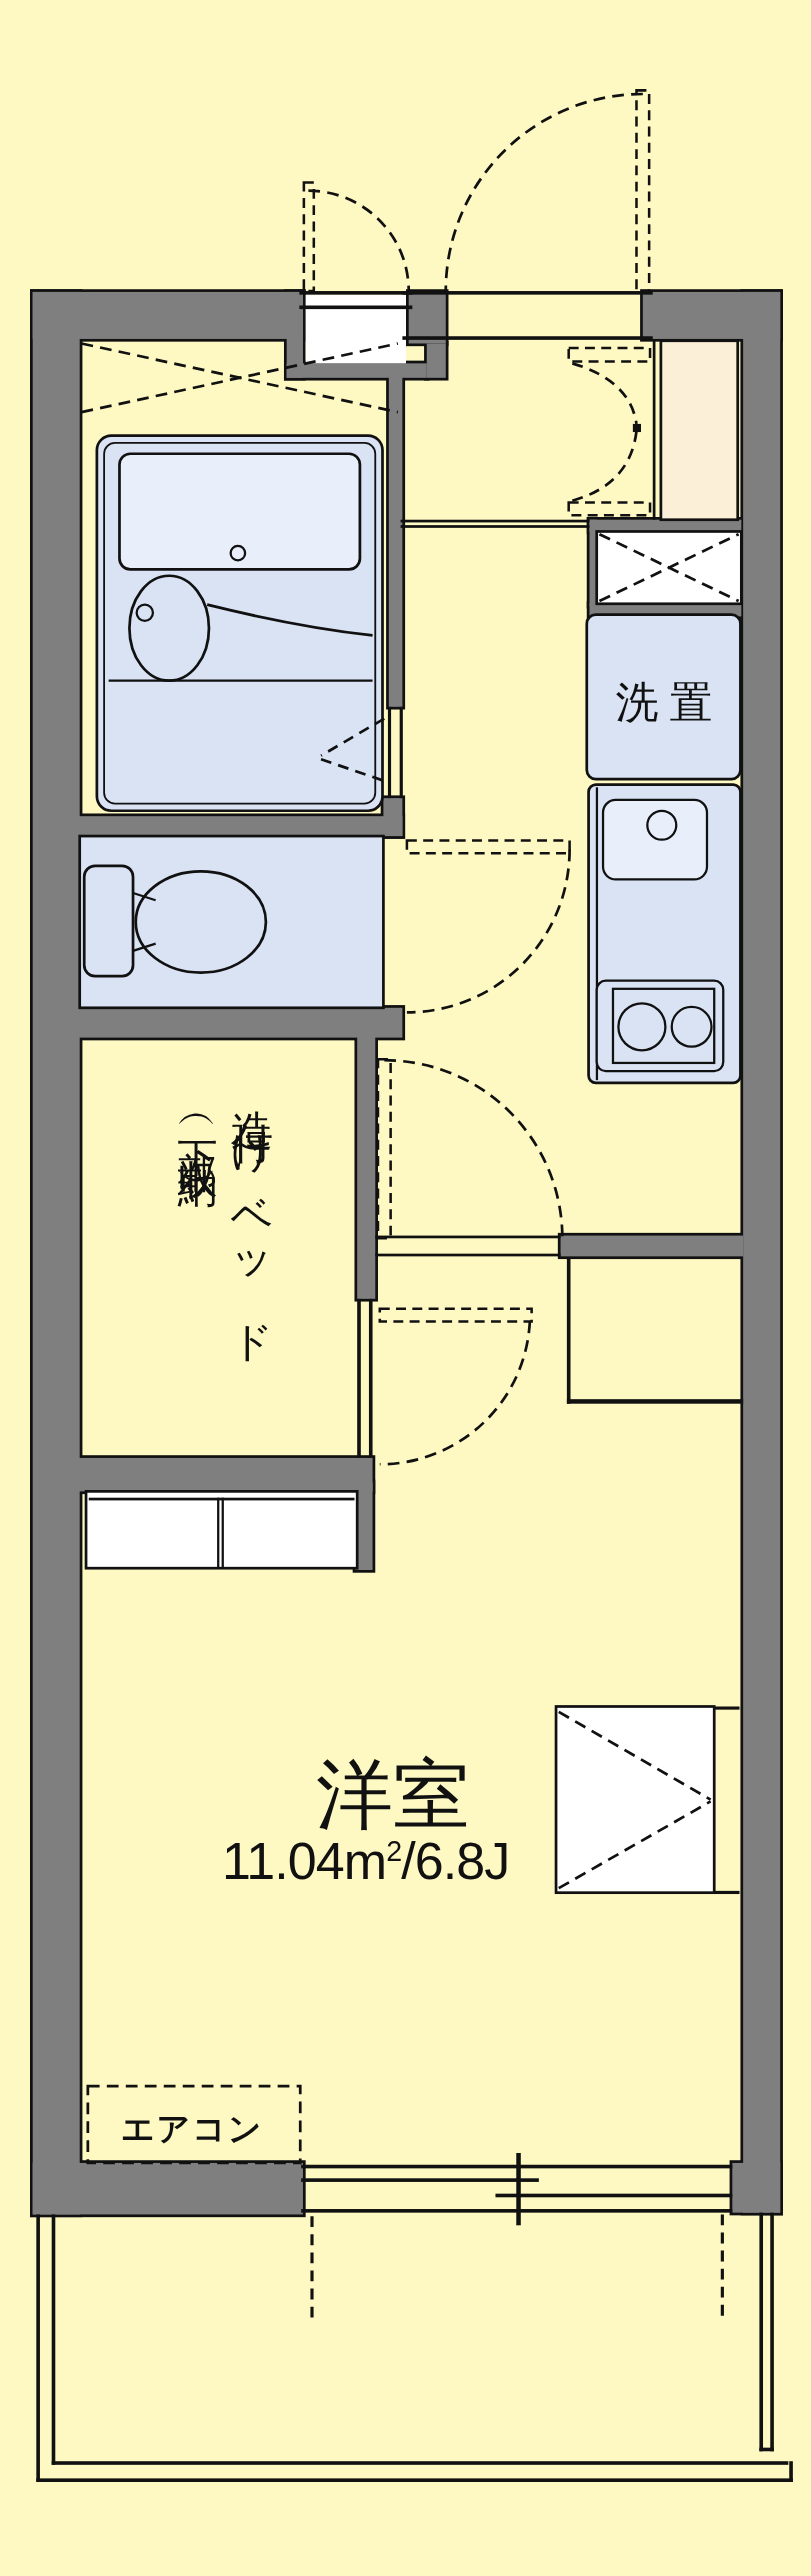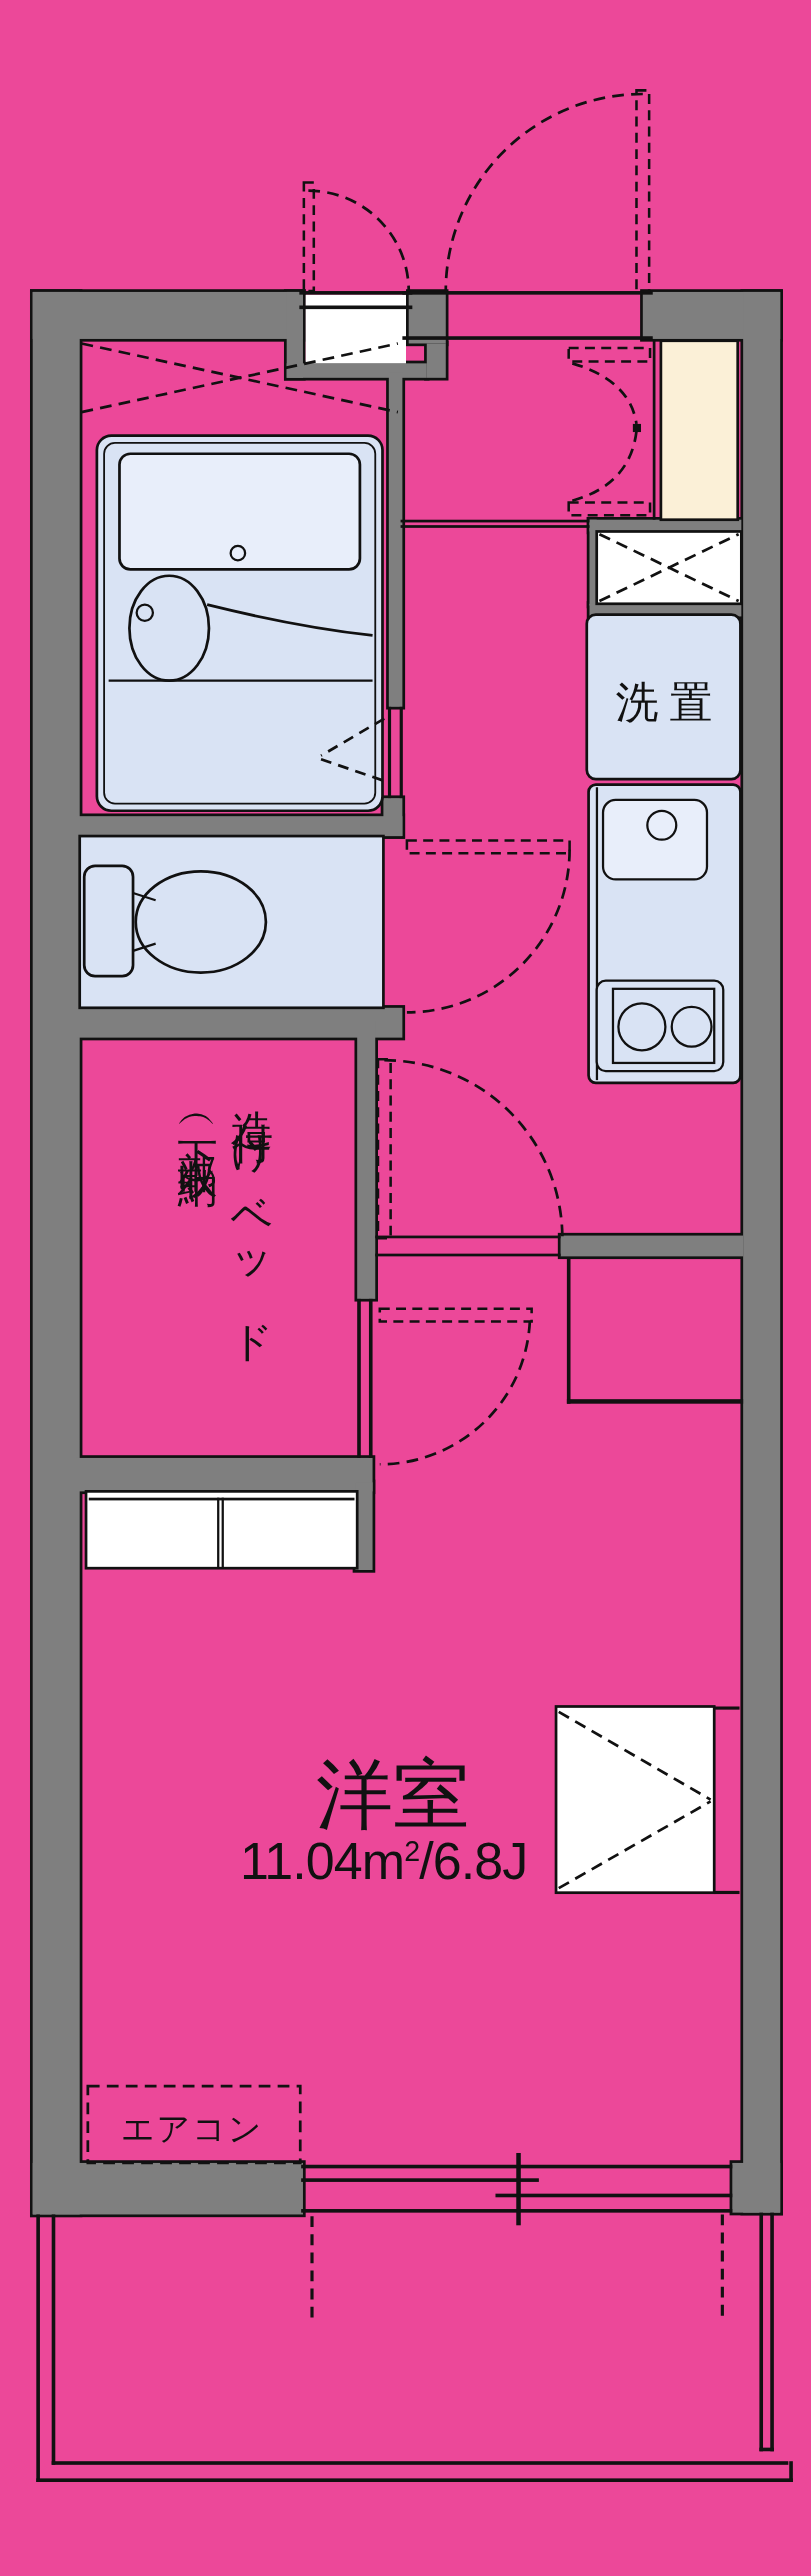--- a/index.html
+++ b/index.html
@@ -1,16 +1,16 @@
 <!DOCTYPE html>
 <html style="font-size:14.5px"><head>
 <meta charset="utf-8">
 <style>
   html,body{margin:0;padding:0;background:#fff;}
-  #stage{position:relative;width:812px;height:2576px;background:#ec4899;overflow:hidden;
+  #stage{position:relative;width:812px;height:2576px;background:#fef9c3;overflow:hidden;
          font-family:"Liberation Sans","DejaVu Sans",sans-serif;color:#111;}
   #plan{position:absolute;left:0;top:0;}
   .lbl{position:absolute;white-space:nowrap;color:#111;}
   .vert{writing-mode:vertical-rl;text-orientation:upright;}
 </style>
 </head>
 <body>
 
 <div id="stage">
 <svg id="plan" width="812" height="2576" viewBox="0 0 898 2850">
@@ -217,19 +217,19 @@
 </svg>
 
 <div class="lbl" style="left:587px;top:674px;width:154px;text-align:center;font-size:43px;letter-spacing:11px;text-indent:11px;">洗置</div>
 
 <div class="lbl vert" style="left:224px;top:1076px;height:362px;font-size:42px;letter-spacing:14.5px;">造付けベッド</div>
 
 <div class="lbl vert" style="left:171px;top:1101px;height:325px;font-size:40px;letter-spacing:9px;">（下部収納）</div>
 
 <div class="lbl" style="left:316px;top:1744px;font-size:77px;">洋室</div>
 
-<div class="lbl" style="left:240px;top:1831px;font-size:52px;letter-spacing:-0.9px;text-align:right;">
+<div class="lbl" style="left:222px;top:1831px;font-size:52px;letter-spacing:-0.9px;text-align:right;">
   <span>11.04m</span><sup style="font-size:0.55em">2</sup><span>/6.8J</span>
 </div>
 
-<div class="lbl" style="left:121px;top:2107px;font-size:33px;letter-spacing:1.8px;">エアコン</div>
+<div class="lbl" style="left:121px;top:2107px;font-size:33px;letter-spacing:1.8px;font-weight:bold;">エアコン</div>
 </div>
 
 
 </body></html>

